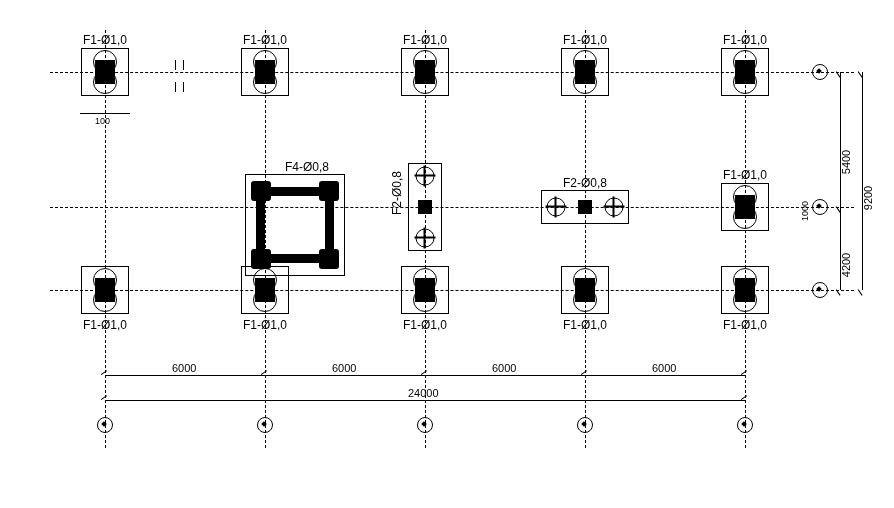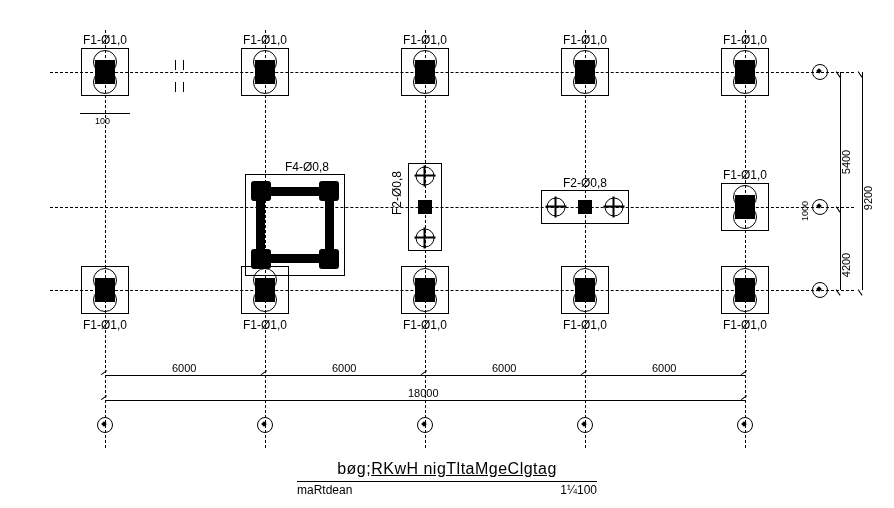--- a/index.html
+++ b/index.html
@@ -143,41 +143,34 @@
   <div class="tick" style="left:262px;top:372px"></div>
   <div class="tick" style="left:422px;top:372px"></div>
   <div class="tick" style="left:582px;top:372px"></div>
   <div class="tick" style="left:742px;top:372px"></div>
   <div class="tick" style="left:102px;top:397px"></div>
   <div class="tick" style="left:742px;top:397px"></div>
   <span class="dim" style="left:172px;top:362px">6000</span>
   <span class="dim" style="left:332px;top:362px">6000</span>
   <span class="dim" style="left:492px;top:362px">6000</span>
   <span class="dim" style="left:652px;top:362px">6000</span>
-  <span class="dim" style="left:408px;top:387px">18000</span>
+  <span class="dim" style="left:408px;top:387px">24000</span>
 
   <div class="bubble" style="left:105px;top:425px"></div>
   <div class="bubble" style="left:265px;top:425px"></div>
   <div class="bubble" style="left:425px;top:425px"></div>
   <div class="bubble" style="left:585px;top:425px"></div>
   <div class="bubble" style="left:745px;top:425px"></div>
 
   <div class="dimline-v" style="left:840px;top:72px;height:218px"></div>
   <div class="dimline-v" style="left:862px;top:72px;height:218px"></div>
   <div class="tick" style="left:837px;top:69px;transform:rotate(-35deg)"></div>
   <div class="tick" style="left:837px;top:204px;transform:rotate(-35deg)"></div>
   <div class="tick" style="left:837px;top:287px;transform:rotate(-35deg)"></div>
   <div class="tick" style="left:859px;top:69px;transform:rotate(-35deg)"></div>
   <div class="tick" style="left:859px;top:287px;transform:rotate(-35deg)"></div>
   <span class="dim" style="left:834px;top:156px;transform:rotate(-90deg)">5400</span>
   <span class="dim" style="left:834px;top:259px;transform:rotate(-90deg)">4200</span>
   <span class="dim" style="left:856px;top:192px;transform:rotate(-90deg)">9200</span>
   <span class="dim" style="left:795px;top:206px;transform:rotate(-90deg);font-size:9px">1000</span>
 
-  <div class="title" style="top:460px">
-    <span>bøg;</span><span class="ul">RKwH  nigTltaMgeClgtag</span>
-  </div>
-  <div class="sub" style="top:481px;width:300px;display:flex;justify-content:space-between;border-top:1px solid #000;padding-top:1px">
-    <span>maRtdean</span>
-    <span>1¼100</span>
-  </div>
 
 </div>
 
 </body></html>

